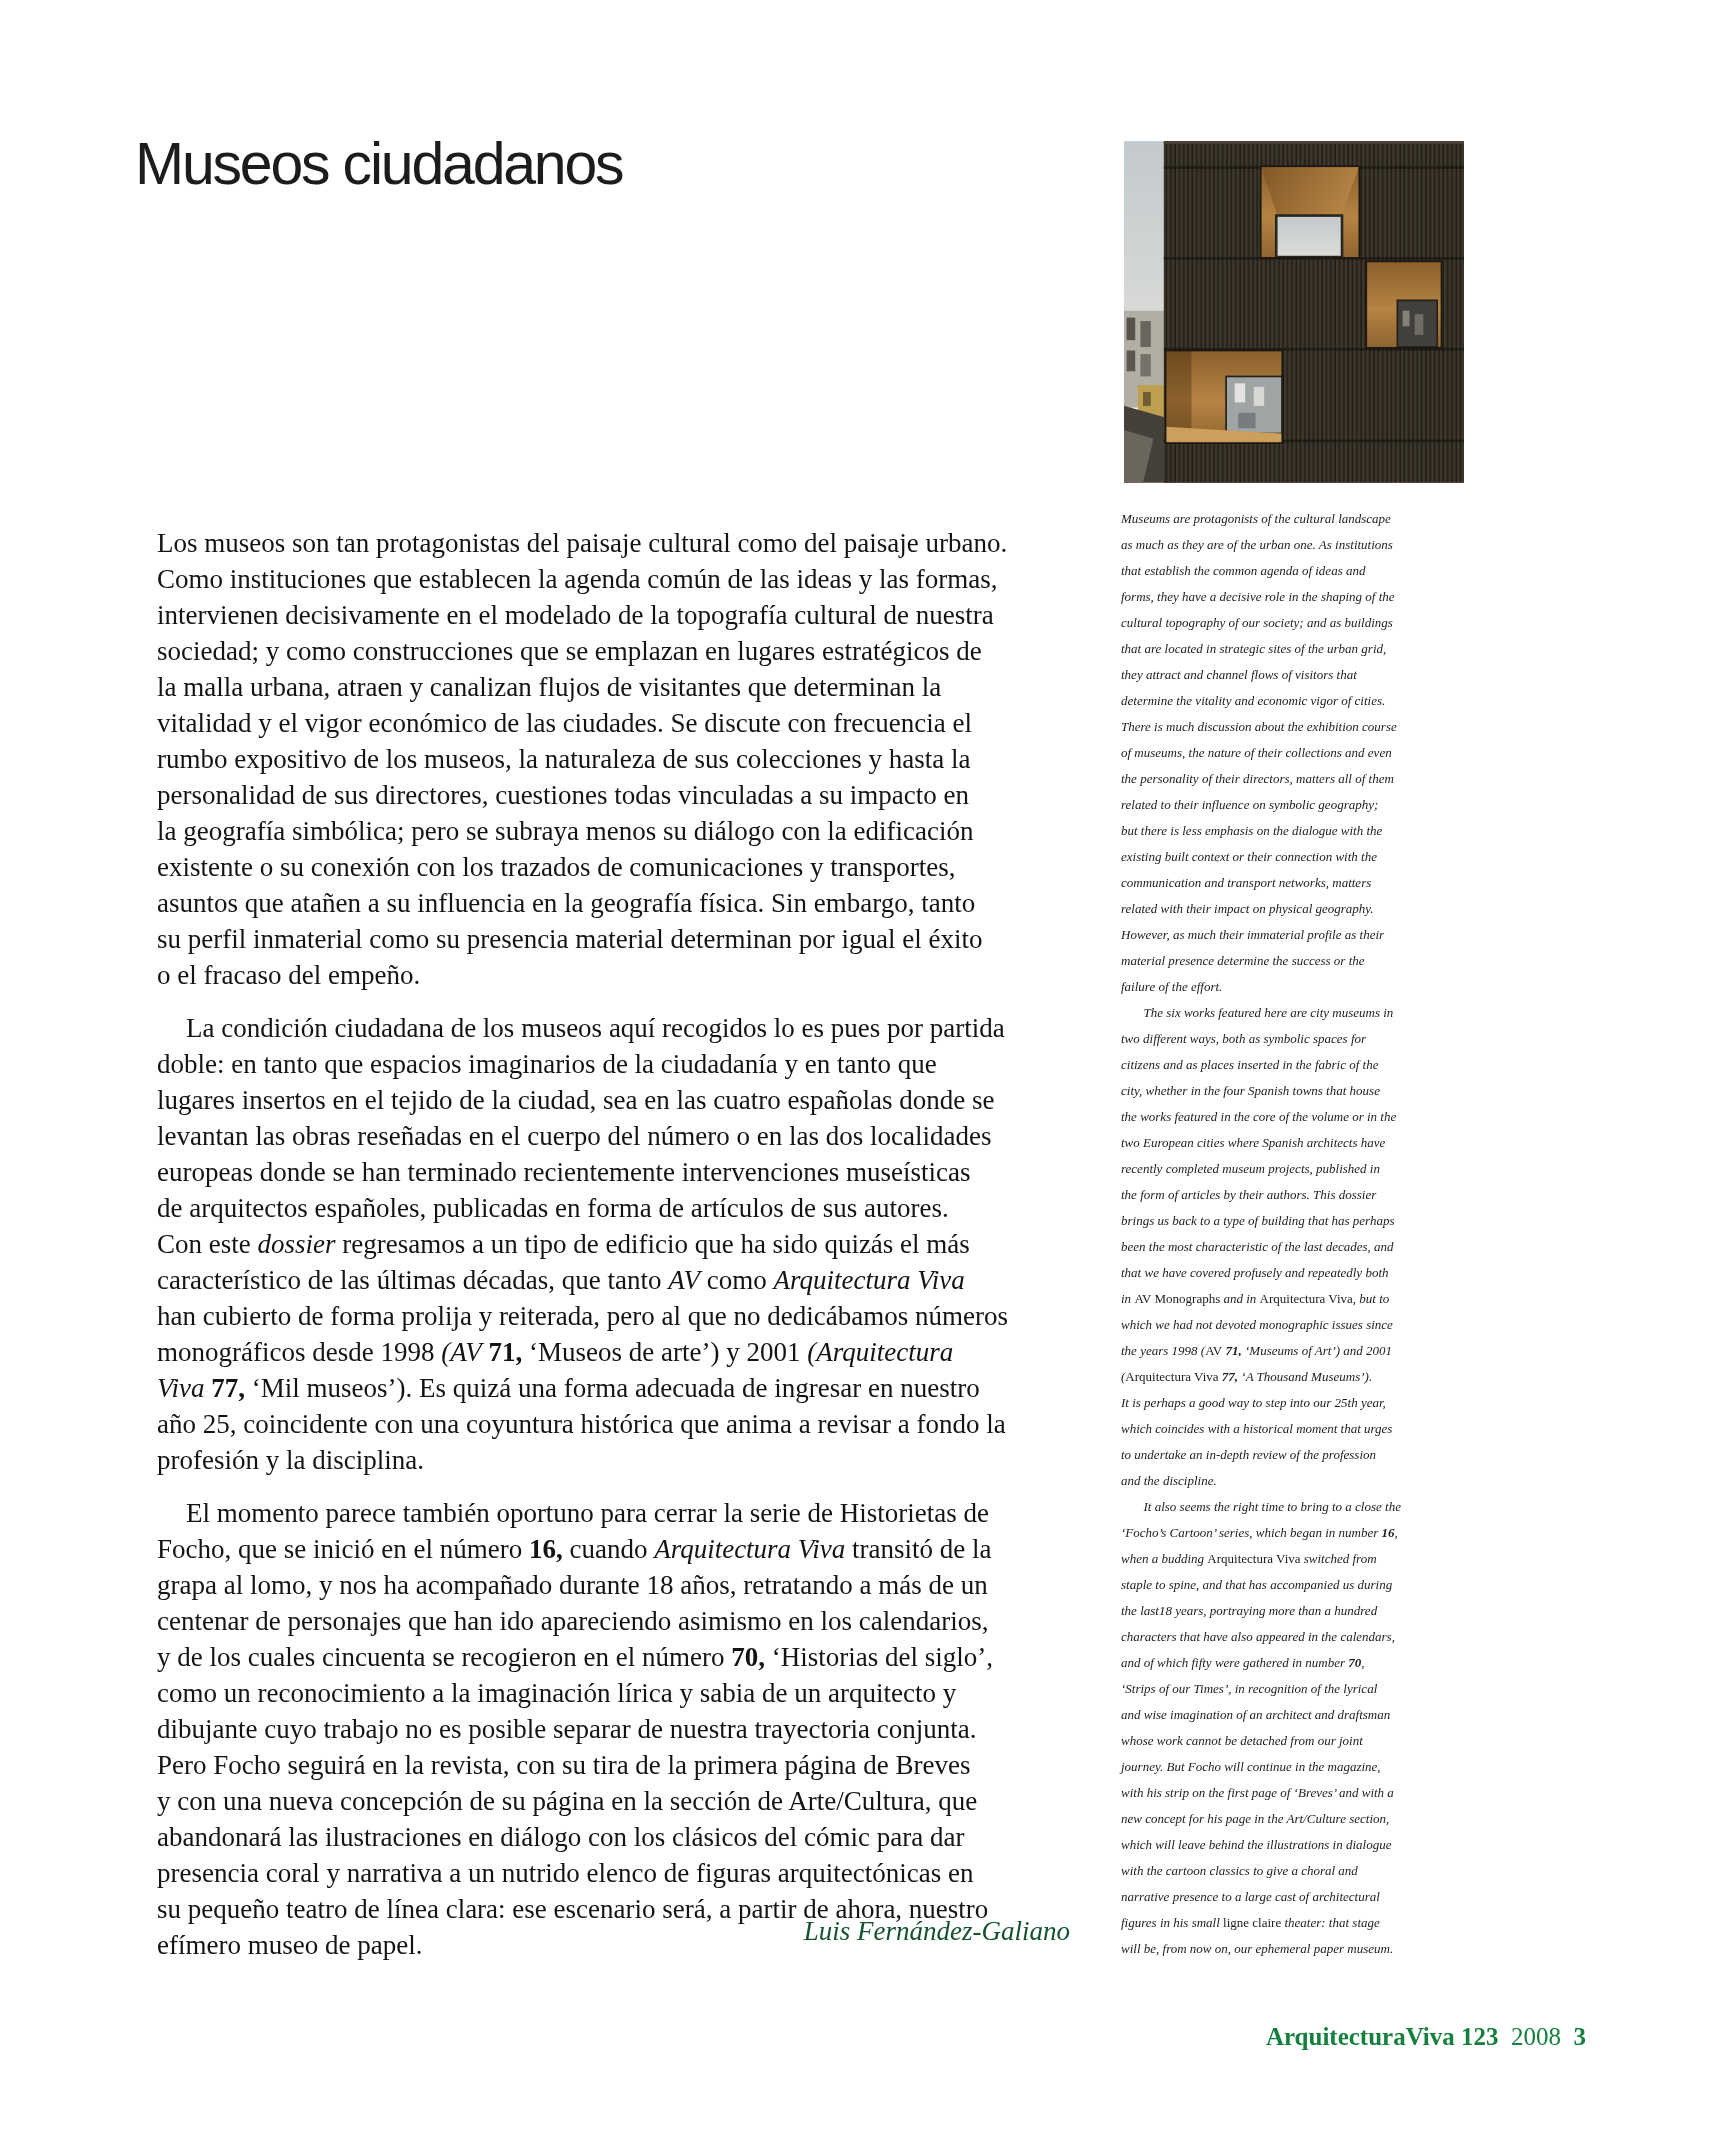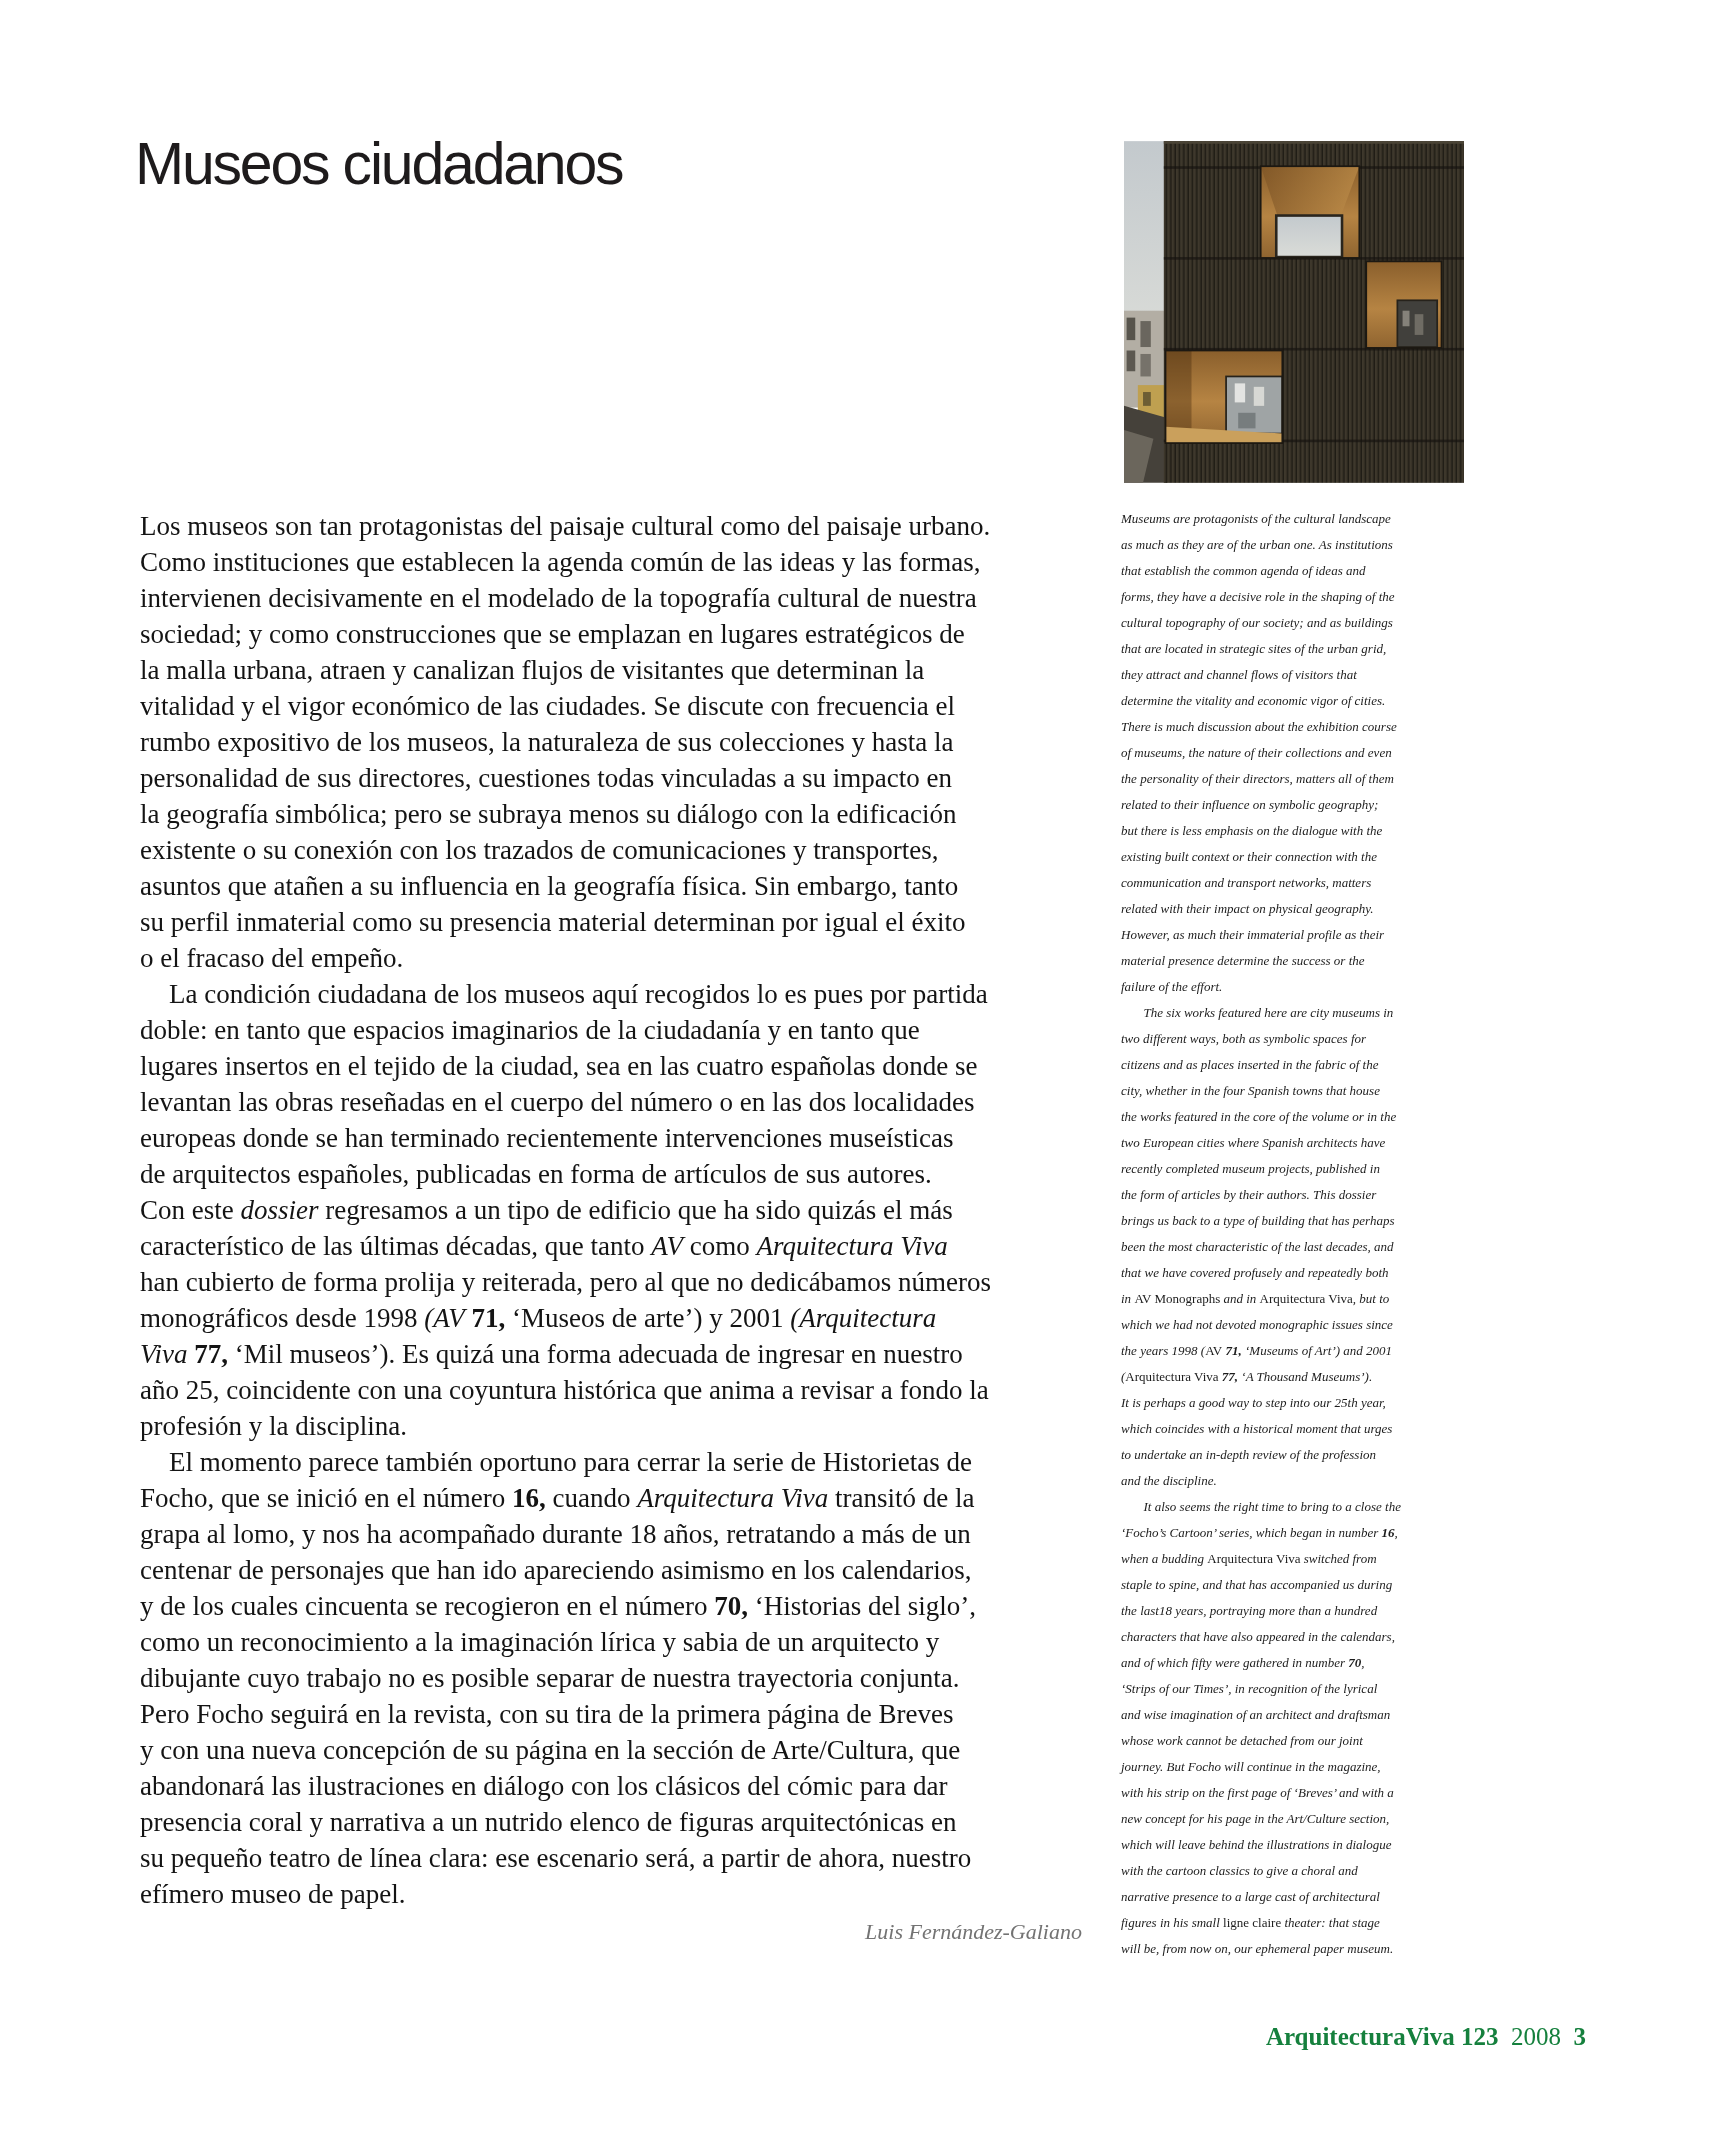--- a/index.html
+++ b/index.html
@@ -8,25 +8,25 @@
   .page{position:absolute;inset:0;background:#ffffff;}
 
   .title{position:absolute;left:135px;top:135px;margin:0;
          font-family:"Liberation Sans",sans-serif;font-weight:400;
          font-size:59px;line-height:1;letter-spacing:-2.2px;color:#1e1b1c;}
 
   .photo{position:absolute;left:1124px;top:141px;width:340px;height:342px;overflow:hidden;}
 
   .col-es{position:absolute;left:140px;top:508px;width:986px;
           font-size:27px;line-height:36px;color:#141414;}
-  .col-es p{margin:0;white-space:pre-line;}
+  .col-es p{margin:17px;white-space:pre-line;}
   .col-es p.indent{text-indent:29px;}
 
-  .signature{position:absolute;left:152px;top:1914px;width:930px;text-align:right;
-             font-style:italic;font-size:22px;line-height:35px;color:#737373;}
+  .signature{position:absolute;left:140px;top:1914px;width:930px;text-align:right;
+             font-style:italic;font-size:27px;line-height:35px;color:#14532d;}
 
   .col-en{position:absolute;left:1121px;top:506px;width:489px;
           font-style:italic;font-size:13px;line-height:26px;color:#1c1c1c;}
   .col-en p{margin:0;white-space:pre-line;}
   .col-en p.indent-en{text-indent:22.5px;}
 
   .footer{position:absolute;right:143px;top:2023px;font-size:25px;color:#15803d;
           white-space:pre;}
 
   .seg-i{font-style:italic;font-family:Liberation Serif, serif;}

